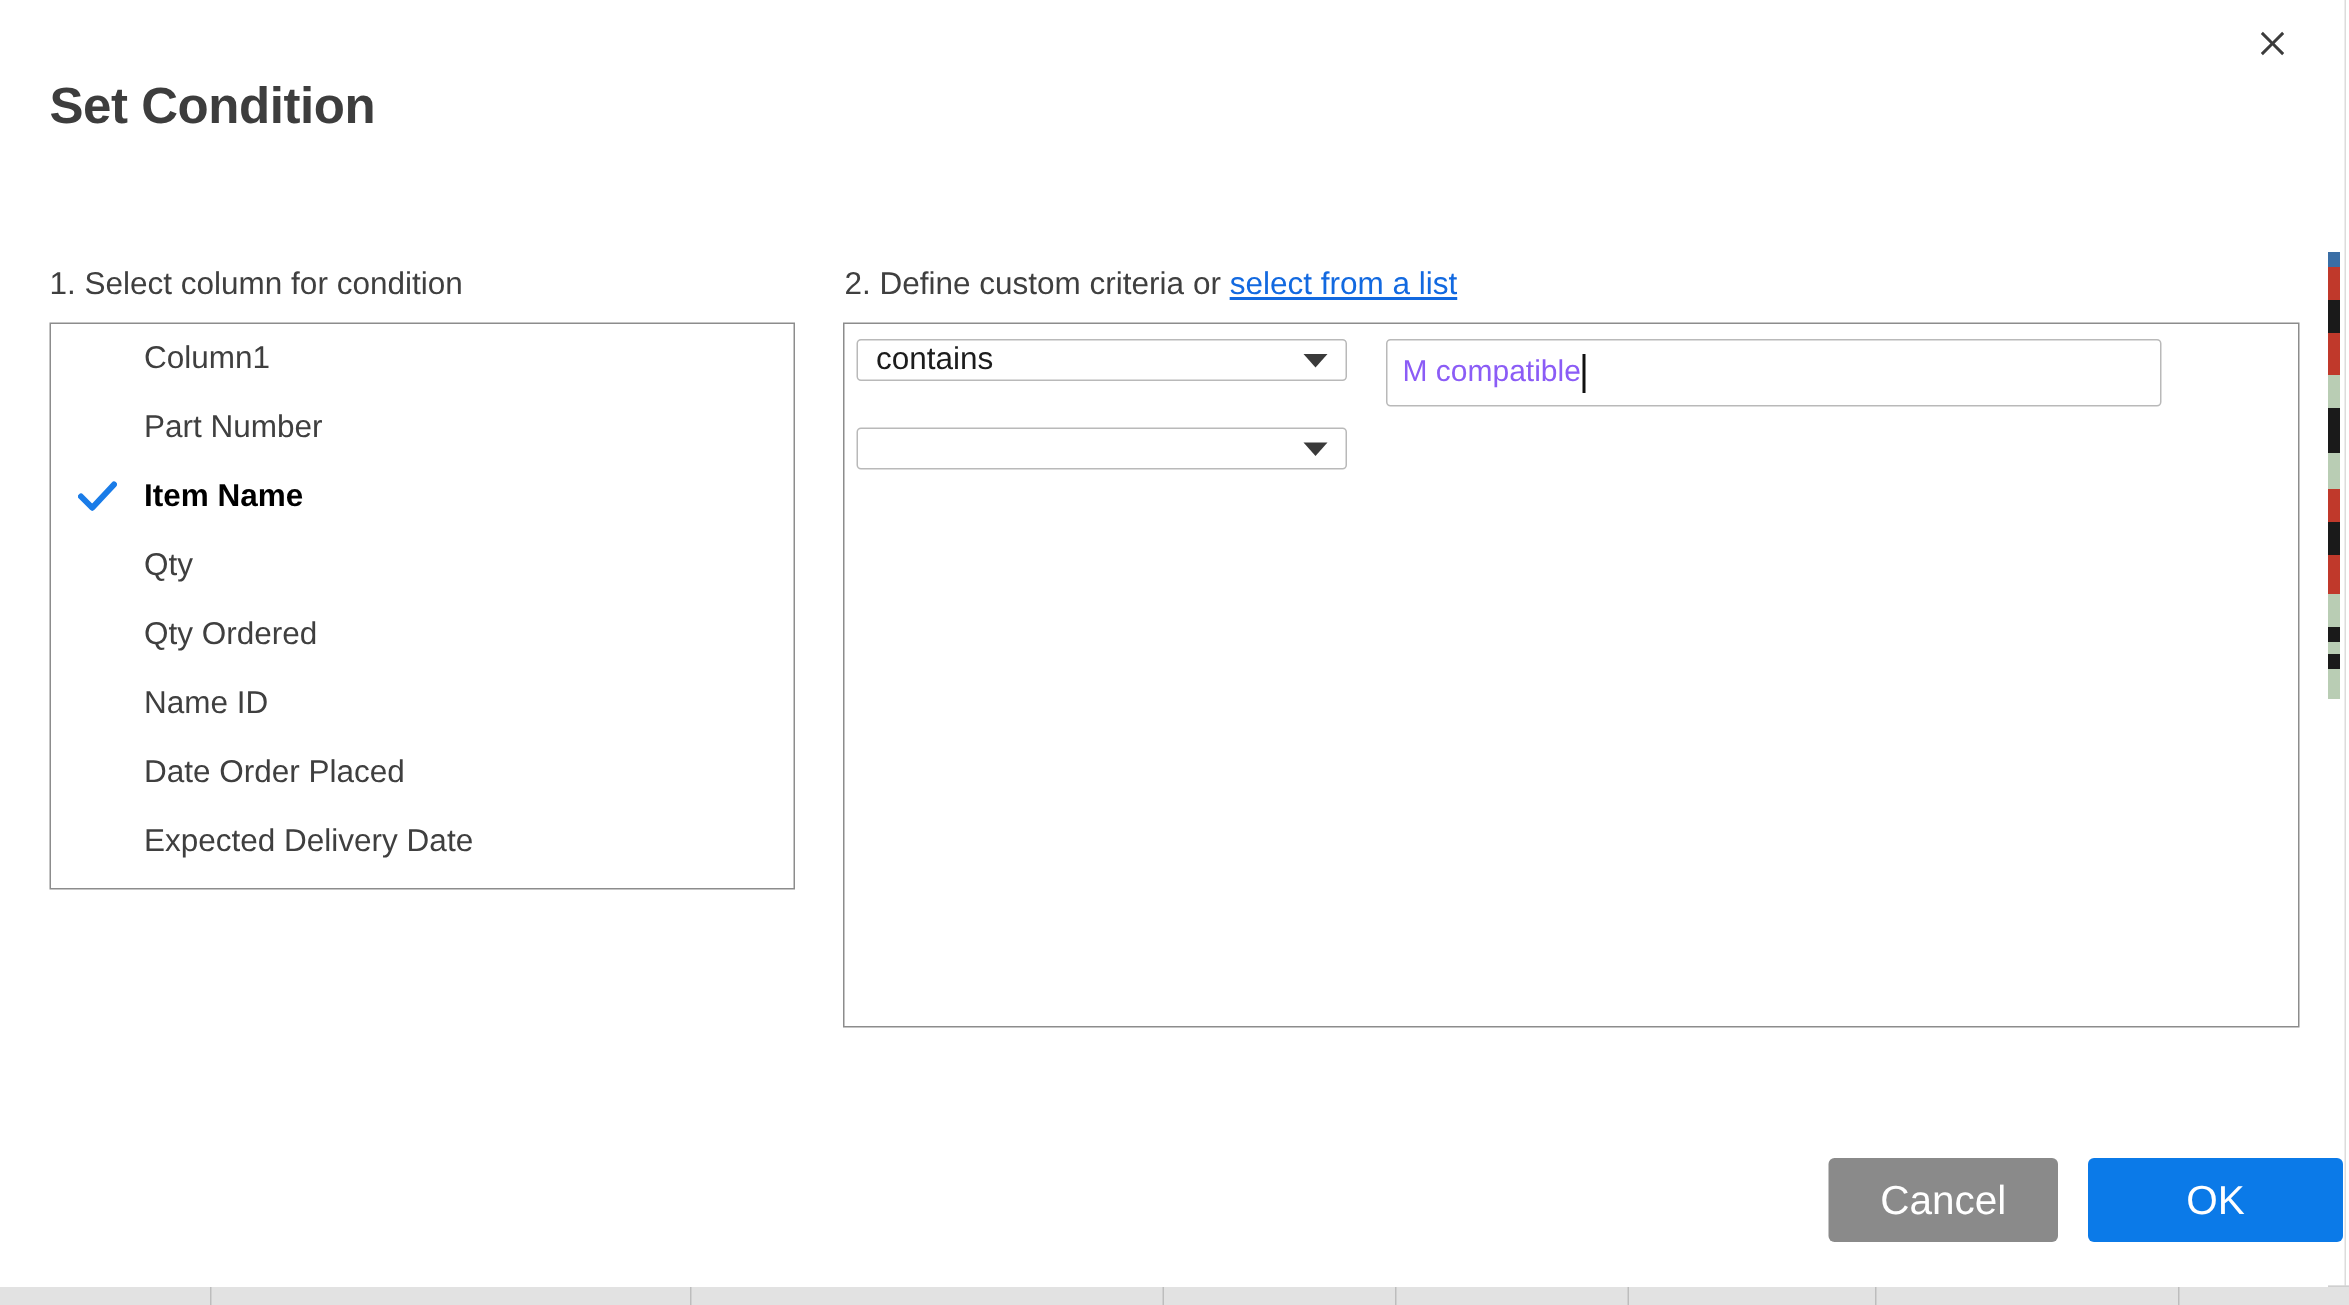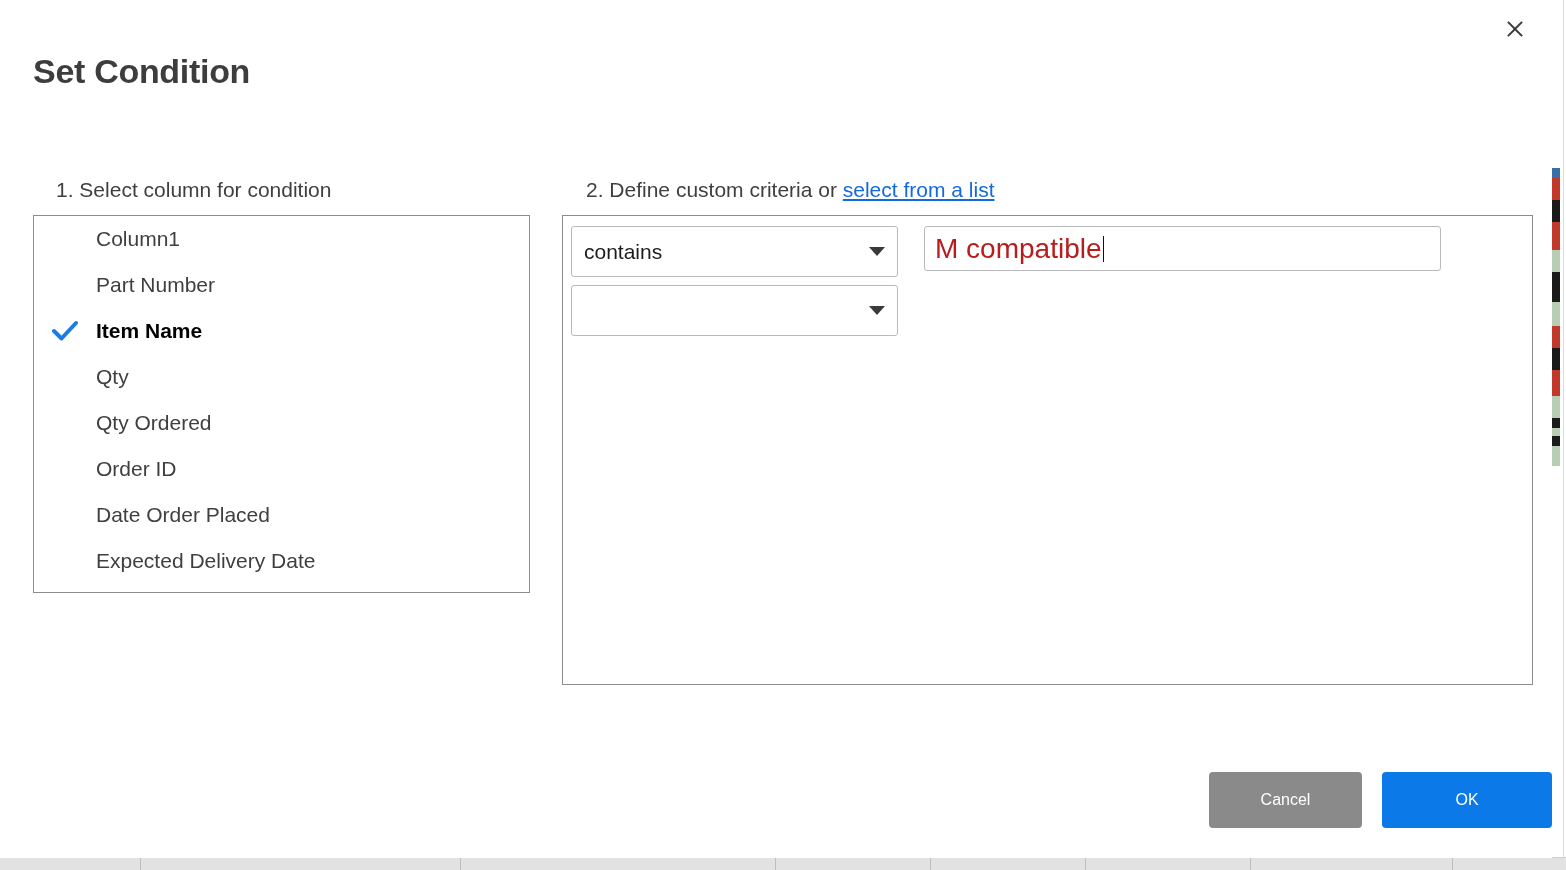--- a/index.html
+++ b/index.html
@@ -92,21 +92,20 @@
     font-weight: 700;
     color: #3d3d3d;
     letter-spacing: -0.3px;
   }
 
   .step-label {
     position: absolute;
     font-size: 21px;
     color: #3f3f3f;
     white-space: nowrap;
-    margin-left: 23px;
   }
   #step1-label { left: 33px; top: 178px; }
   #step2-label { left: 563px; top: 178px; }
 
   #select-from-list-link {
     color: #1269e0;
     text-decoration: underline;
     cursor: pointer;
   }
 
@@ -158,21 +157,21 @@
     width: 971px;
     height: 470px;
     border: 1px solid #8c8c8c;
     background: #ffffff;
     box-sizing: border-box;
   }
 
   .dropdown {
     position: absolute;
     width: 327px;
-    height: 51px;
+    height: 28px;
     border: 1px solid #b9b9b9;
     border-radius: 3px;
     background: #ffffff;
     box-sizing: border-box;
     display: flex;
     align-items: center;
     cursor: pointer;
   }
   #operator-dropdown { left: 8px; top: 10px; }
   #operator-dropdown-2 { left: 8px; top: 69px; }
@@ -209,47 +208,48 @@
     border: 1px solid #b9b9b9;
     border-radius: 3px;
     background: #ffffff;
     box-sizing: border-box;
     display: flex;
     align-items: center;
     padding-left: 10px;
     cursor: text;
   }
   #criteria-value-input .value-text {
-    font-size: 28px;
-    color: #b91c1c;
+    font-size: 20px;
+    color: #8b5cf6;
     white-space: nowrap;
   }
   #criteria-value-input .caret {
     display: inline-block;
     width: 1.6px;
     height: 26px;
     background: #111111;
     margin-left: 1px;
     vertical-align: middle;
   }
 
   
   .footer-button {
     position: absolute;
     height: 56px;
     border-radius: 4px;
     display: flex;
     align-items: center;
     justify-content: center;
-    font-size: 16px;
+    font-size: 27px;
     color: #ffffff;
     cursor: pointer;
     user-select: none;
     border: none;
     font-family: "Liberation Sans", sans-serif;
+    margin-left: 10px;
   }
   #cancel-button {
     left: 1209px;
     top: 772px;
     width: 153px;
     background: #8a8a8a;
   }
   #ok-button {
     left: 1382px;
     top: 772px;
@@ -339,21 +339,21 @@
       <span class="check-slot">
         
       </span>
       <span class="label">Qty Ordered</span>
     </div>
 
     <div class="column-item">
       <span class="check-slot">
         
       </span>
-      <span class="label">Order ID</span>
+      <span class="label">Name ID</span>
     </div>
 
     <div class="column-item">
       <span class="check-slot">
         
       </span>
       <span class="label">Date Order Placed</span>
     </div>
 
     <div class="column-item">

